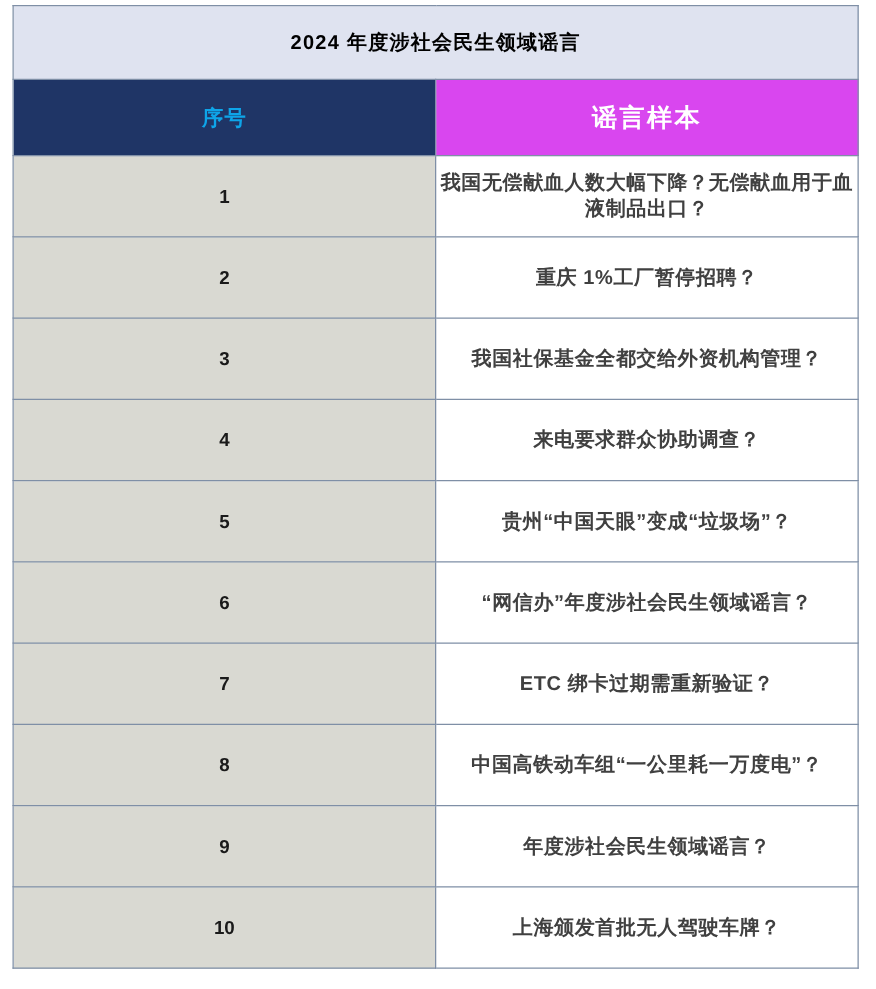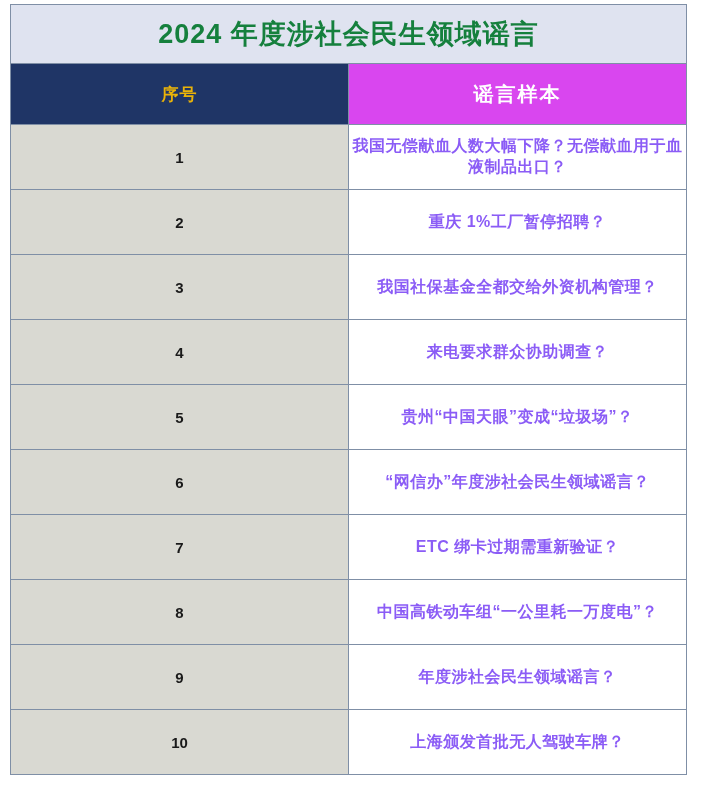--- a/index.html
+++ b/index.html
@@ -28,31 +28,31 @@
   table.rumor-table td {
     border: 1px solid #7f8fa6;
     padding: 0;
   }
   
   .title-cell {
     height: 58px;
     background: #dfe3f0;
     text-align: center;
     vertical-align: middle;
-    font-size: 27px;
+    font-size: 16px;
     font-weight: bold;
-    color: #15803d;
+    color: #000000;
     letter-spacing: 1px;
   }
   
   .hdr-no {
     width: 60px;
     height: 60px;
     background: #1f3566;
-    color: #eab308;
+    color: #0ea5e9;
     text-align: center;
     vertical-align: middle;
     font-size: 17px;
     font-weight: bold;
     letter-spacing: 1px;
   }
   .hdr-sample {
     height: 60px;
     background: #d946ef;
     color: #ffffff;
@@ -69,21 +69,21 @@
     background: #d9d9d2;
     color: #1a1a1a;
     text-align: center;
     vertical-align: middle;
     font-size: 15px;
     font-weight: bold;
   }
   td.sample {
     height: 64px;
     background: #ffffff;
-    color: #8b5cf6;
+    color: #404040;
     text-align: center;
     vertical-align: middle;
     font-size: 16px;
     font-weight: bold;
     letter-spacing: 0.5px;
     padding: 0 10px;
   }
 </style>
 </head>
 <body>

